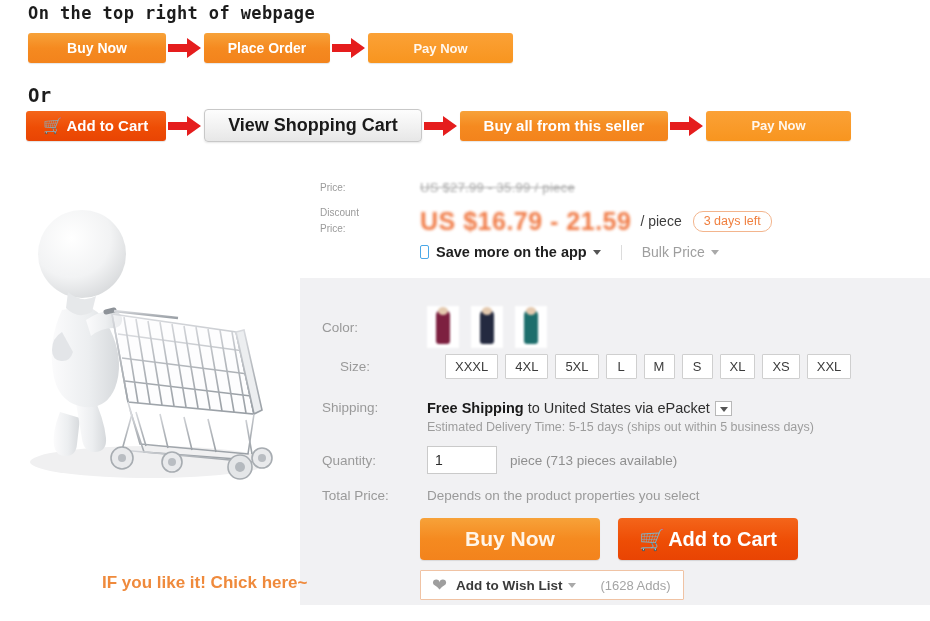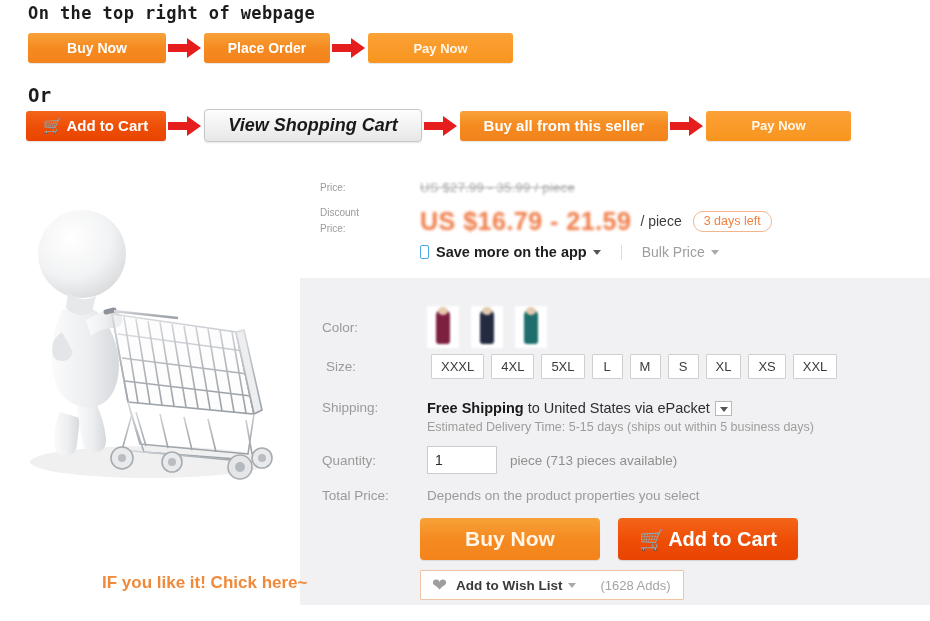--- a/index.html
+++ b/index.html
@@ -76,21 +76,21 @@
     align-items: center;
     justify-content: center;
     box-shadow: 0 1px 2px rgba(0,0,0,0.10);
     white-space: nowrap;
   }
 
   #btn-buy-now-top      { width: 138px; height: 30px; font-size: 14px; }
   #btn-place-order      { width: 126px; height: 30px; font-size: 14px; }
   #btn-pay-now-top      { width: 145px; height: 30px; font-size: 13px; font-weight: bold; }
   #btn-add-to-cart-flow { width: 140px; height: 30px; font-size: 15px; }
-  #btn-view-cart        { width: 218px; height: 33px; font-size: 18px; font-style: italic; }
+  #btn-view-cart        { width: 218px; height: 33px; font-size: 18px; }
   #btn-buy-all-seller   { width: 208px; height: 30px; font-size: 15px; }
   #btn-pay-now-bottom   { width: 145px; height: 30px; font-size: 13px; }
 
   .cart-glyph { margin-right: 3px; font-size: 1.05em; line-height: 1; }
 
   
   #product-photo {
     position: absolute;
     left: 0px; top: 162px;
     width: 300px; height: 360px;
@@ -183,21 +183,21 @@
     display: block;
   }
   .swatch i::after {
     content: "";
     position: absolute; left: 2px; top: -3px;
     width: 10px; height: 8px;
     border-radius: 50%;
     background: #e4c9ae;
   }
 
-  #row-size { left: 26px; top: 76px; }
+  #row-size { left: 40px; top: 76px; }
   .size-chip {
     border: 1px solid #cfcfcf;
     background: #ffffff;
     color: #3b3b3b;
     font-size: 13px;
     height: 25px;
     min-width: 31px;
     padding: 0 9px;
     margin-right: 7px;
     display: inline-flex;

